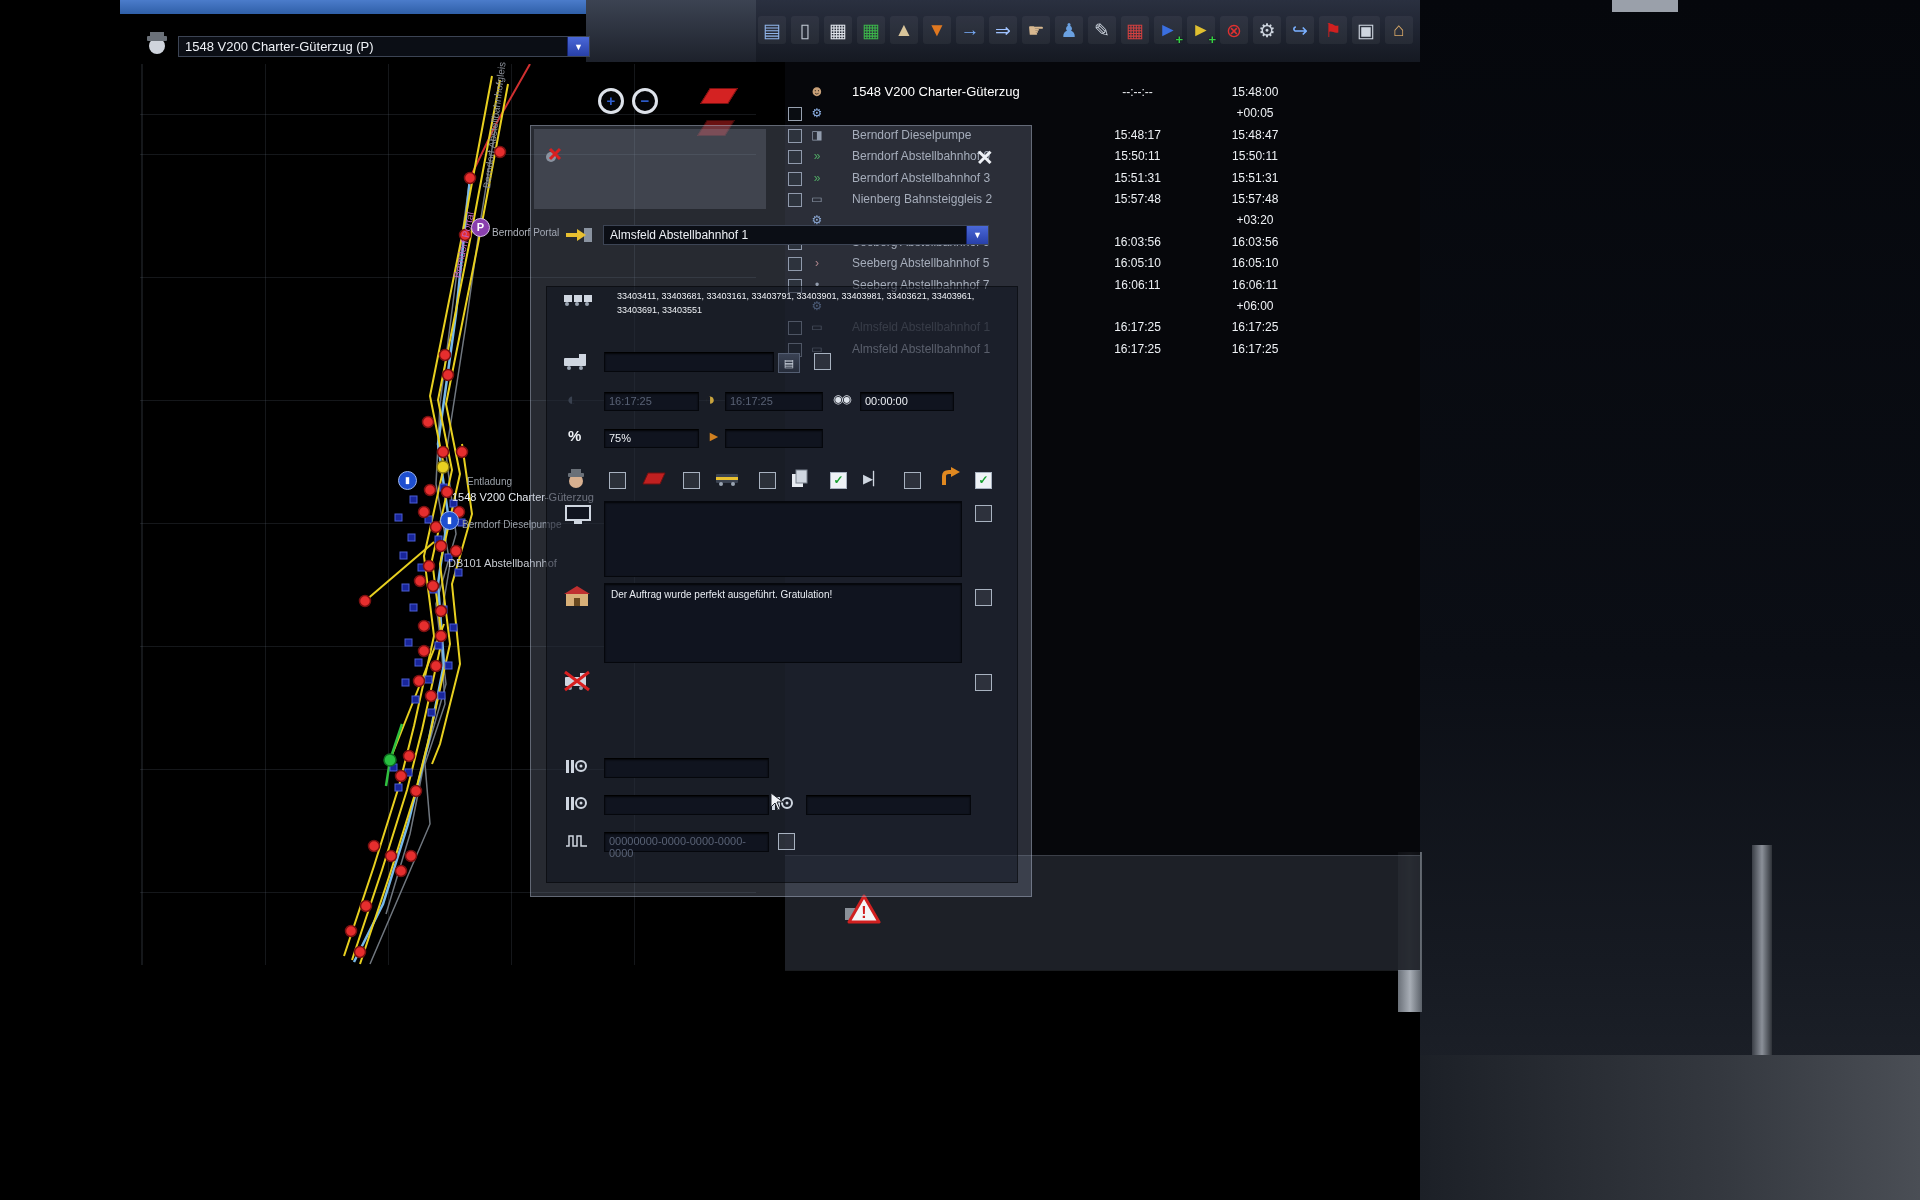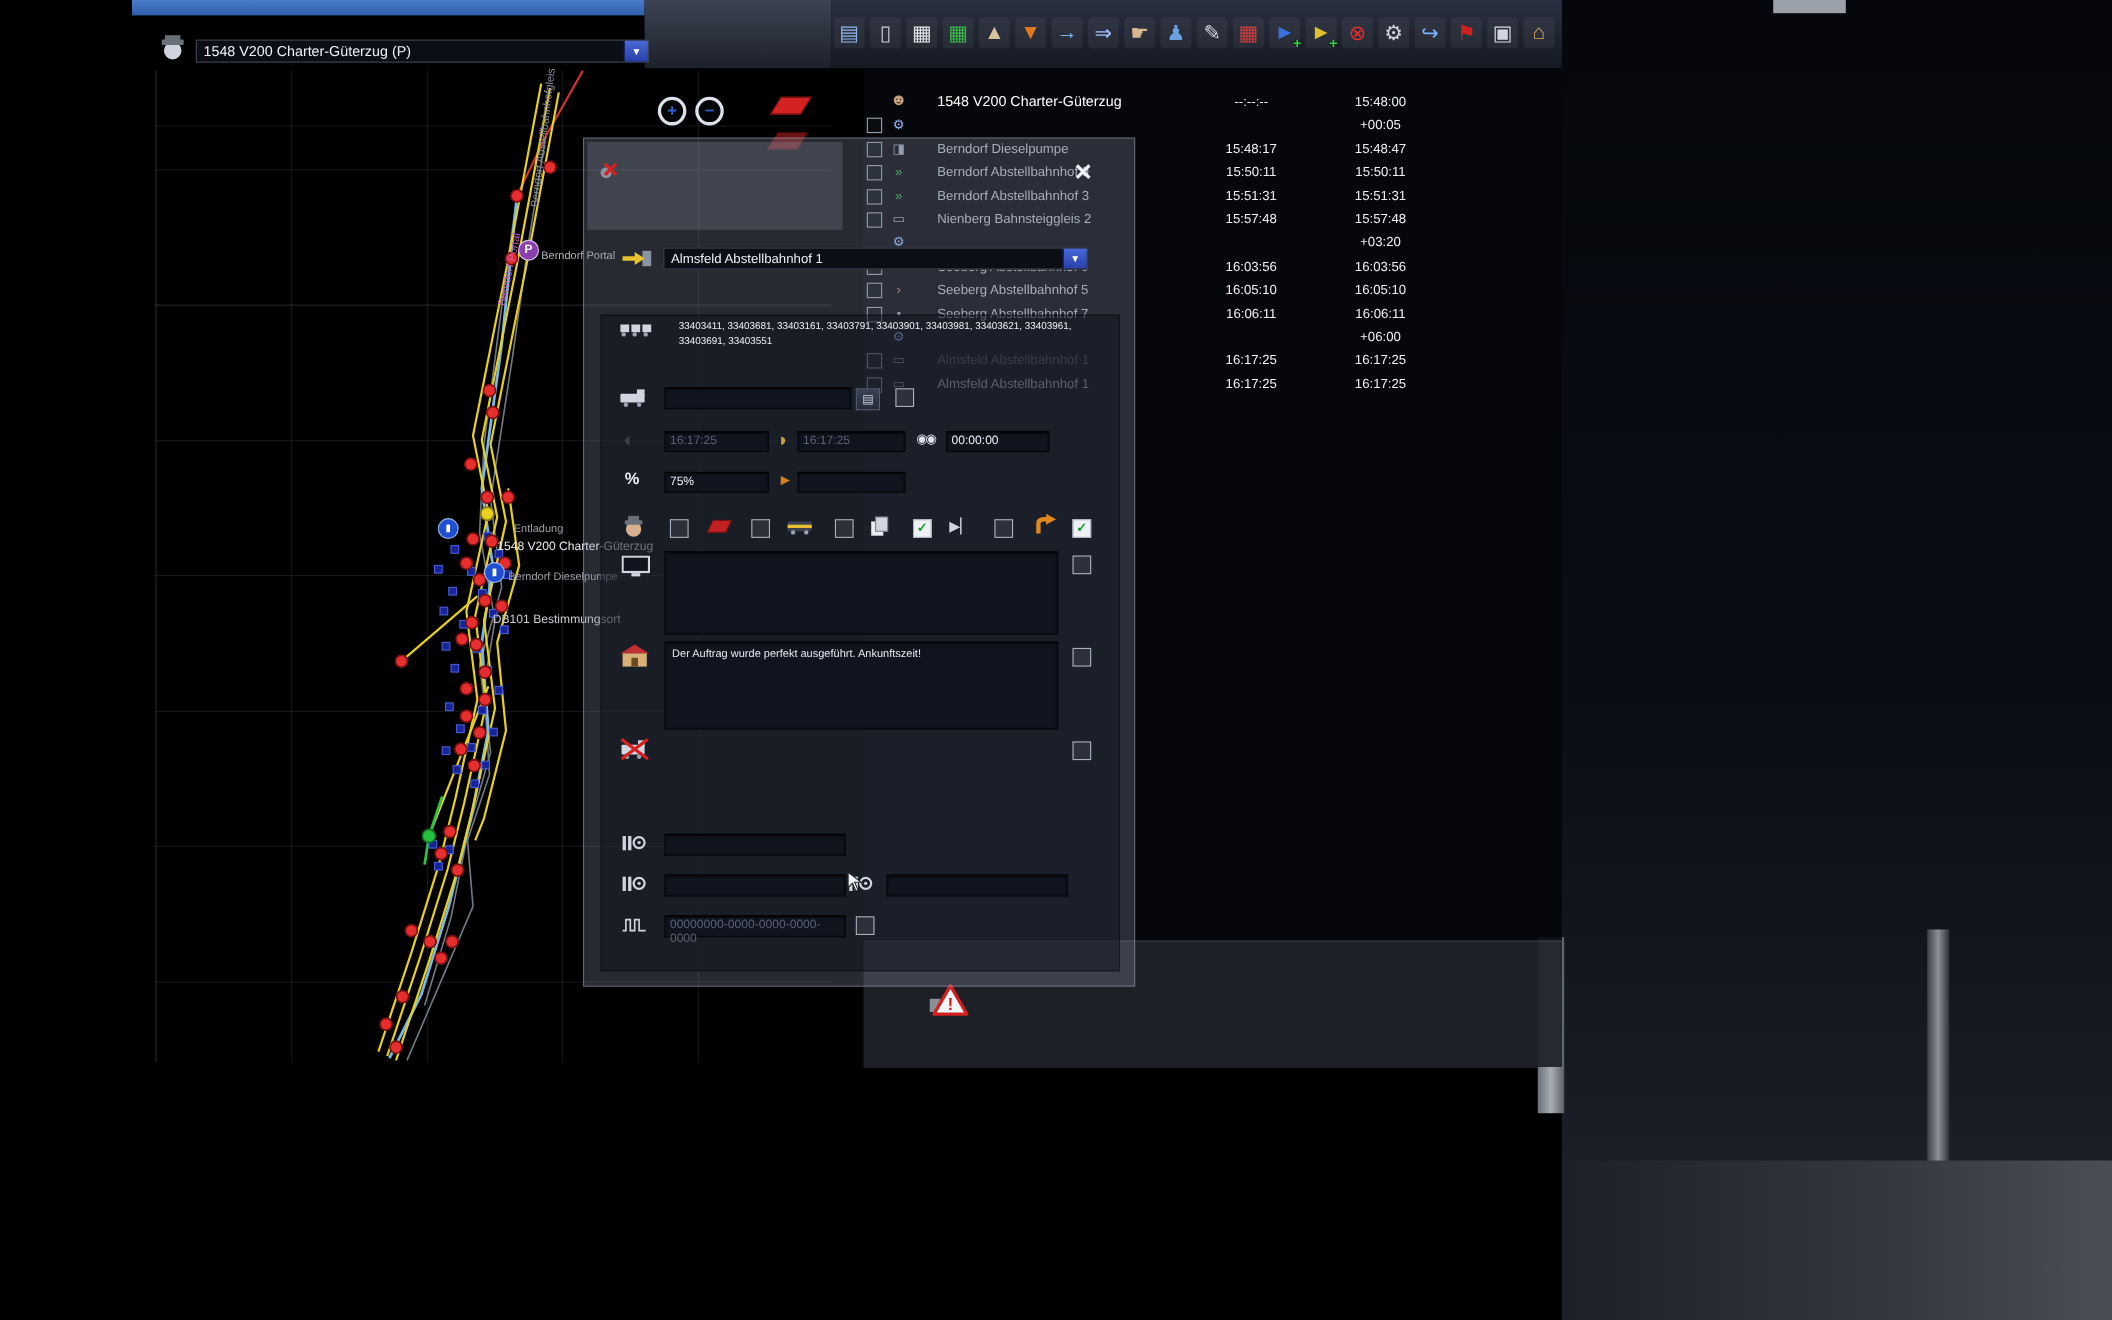--- a/index.html
+++ b/index.html
@@ -209,21 +209,21 @@
         <circle cx="303" cy="403" r="6" fill="#e8d020" stroke="#8a7a10" stroke-width="1.5"></circle>
         <circle cx="250" cy="696" r="6" fill="#28c040" stroke="#0e7020" stroke-width="1.5"></circle>
       </svg>
     <div style="position:absolute;left:0;top:0;width:100%;height:100%;">
         <div class="map-label" style="left: 352px; top: 115px; color: rgb(138, 143, 152); font-size: 10px; transform: rotate(-83deg); transform-origin: 0px 100%;">Berndorf Abstellbahnhofgleis</div>
         <div class="map-label" style="left: 322px; top: 205px; color: rgb(192, 96, 192); font-size: 10px; transform: rotate(-78deg); transform-origin: 0px 100%;">Berndorf Portal</div>
         <div class="map-label" style="left: 352px; top: 164px; color: rgb(176, 180, 188); font-size: 10px;">Berndorf Portal</div>
         <div class="map-label" style="left: 327px; top: 413px; color: rgb(154, 160, 168); font-size: 10px;">Entladung</div>
         <div class="map-label" style="left: 312px; top: 428px; color: rgb(232, 236, 242); font-size: 11px;">1548 V200 Charter-Güterzug</div>
         <div class="map-label" style="left: 322px; top: 456px; color: rgb(154, 160, 168); font-size: 10px;">Berndorf Dieselpumpe</div>
-        <div class="map-label" style="left: 308px; top: 494px; color: rgb(200, 204, 210); font-size: 11px;">DB101 Bestimmungsort</div>
+        <div class="map-label" style="left: 308px; top: 494px; color: rgb(200, 204, 210); font-size: 11px;">DB101 Abstellbahnhof</div>
       </div>
     <div class="pmark" style="left:331px;top:154px;">P</div>
     <div class="locomark" style="left:258px;top:407px;">▮</div>
     <div class="locomark" style="left:300px;top:447px;">▮</div>
     <div class="zoom-btn" style="left:458px;top:24px;">+</div>
     <div class="zoom-btn" style="left:492px;top:24px;">−</div>
     <div class="para" style="left:565px;top:24px;"></div>
     <div class="para" style="left:562px;top:56px;opacity:.5;"></div>
   </div>
 
@@ -502,21 +502,21 @@
       <div class="ta" style="left:57px;top:214px;width:358px;height:76px;"></div>
       <span class="cb" style="left:428px;top:218px;"></span>
 
       <span class="dico" style="left:16px;top:298px;">
         <svg width="28" height="22">
             <polygon points="14,1 27,9 1,9" fill="#c03030"></polygon>
             <rect x="3" y="9" width="22" height="12" fill="#d8b078"></rect>
             <rect x="11" y="13" width="6" height="8" fill="#6a4a20"></rect>
           </svg>
       </span>
-      <div class="ta" style="left:57px;top:296px;width:358px;height:80px;">Der Auftrag wurde perfekt ausgeführt. Ankunftszeit!</div>
+      <div class="ta" style="left:57px;top:296px;width:358px;height:80px;">Der Auftrag wurde perfekt ausgeführt. Gratulation!</div>
       <span class="cb" style="left:428px;top:302px;"></span>
 
       <span class="dico" style="left:16px;top:383px;">
         <svg width="28" height="22">
             <rect x="2" y="7" width="21" height="9" rx="1" fill="#cfd6e0"></rect>
             <rect x="17" y="3" width="6" height="6" fill="#cfd6e0"></rect>
             <circle cx="7" cy="18" r="2" fill="#9aa4b2"></circle>
             <circle cx="18" cy="18" r="2" fill="#9aa4b2"></circle>
             <path d="M2 2 L26 20 M26 2 L2 20" stroke="#d82020" stroke-width="3"></path>
           </svg>

